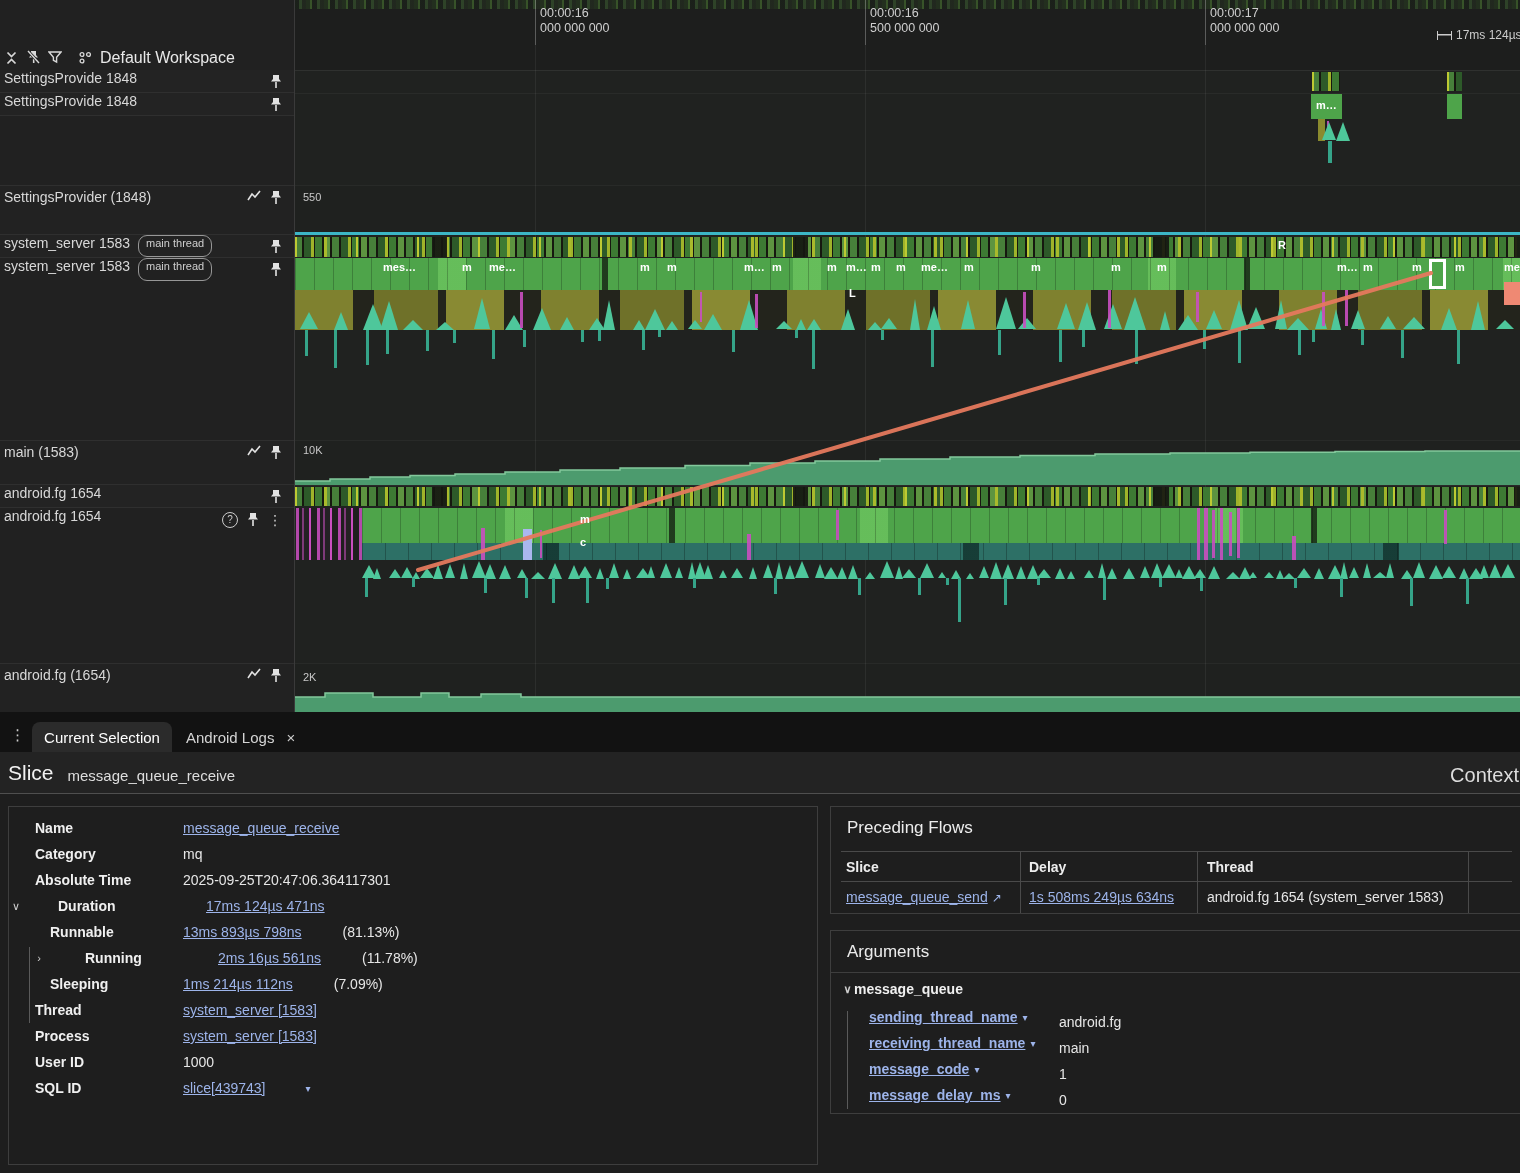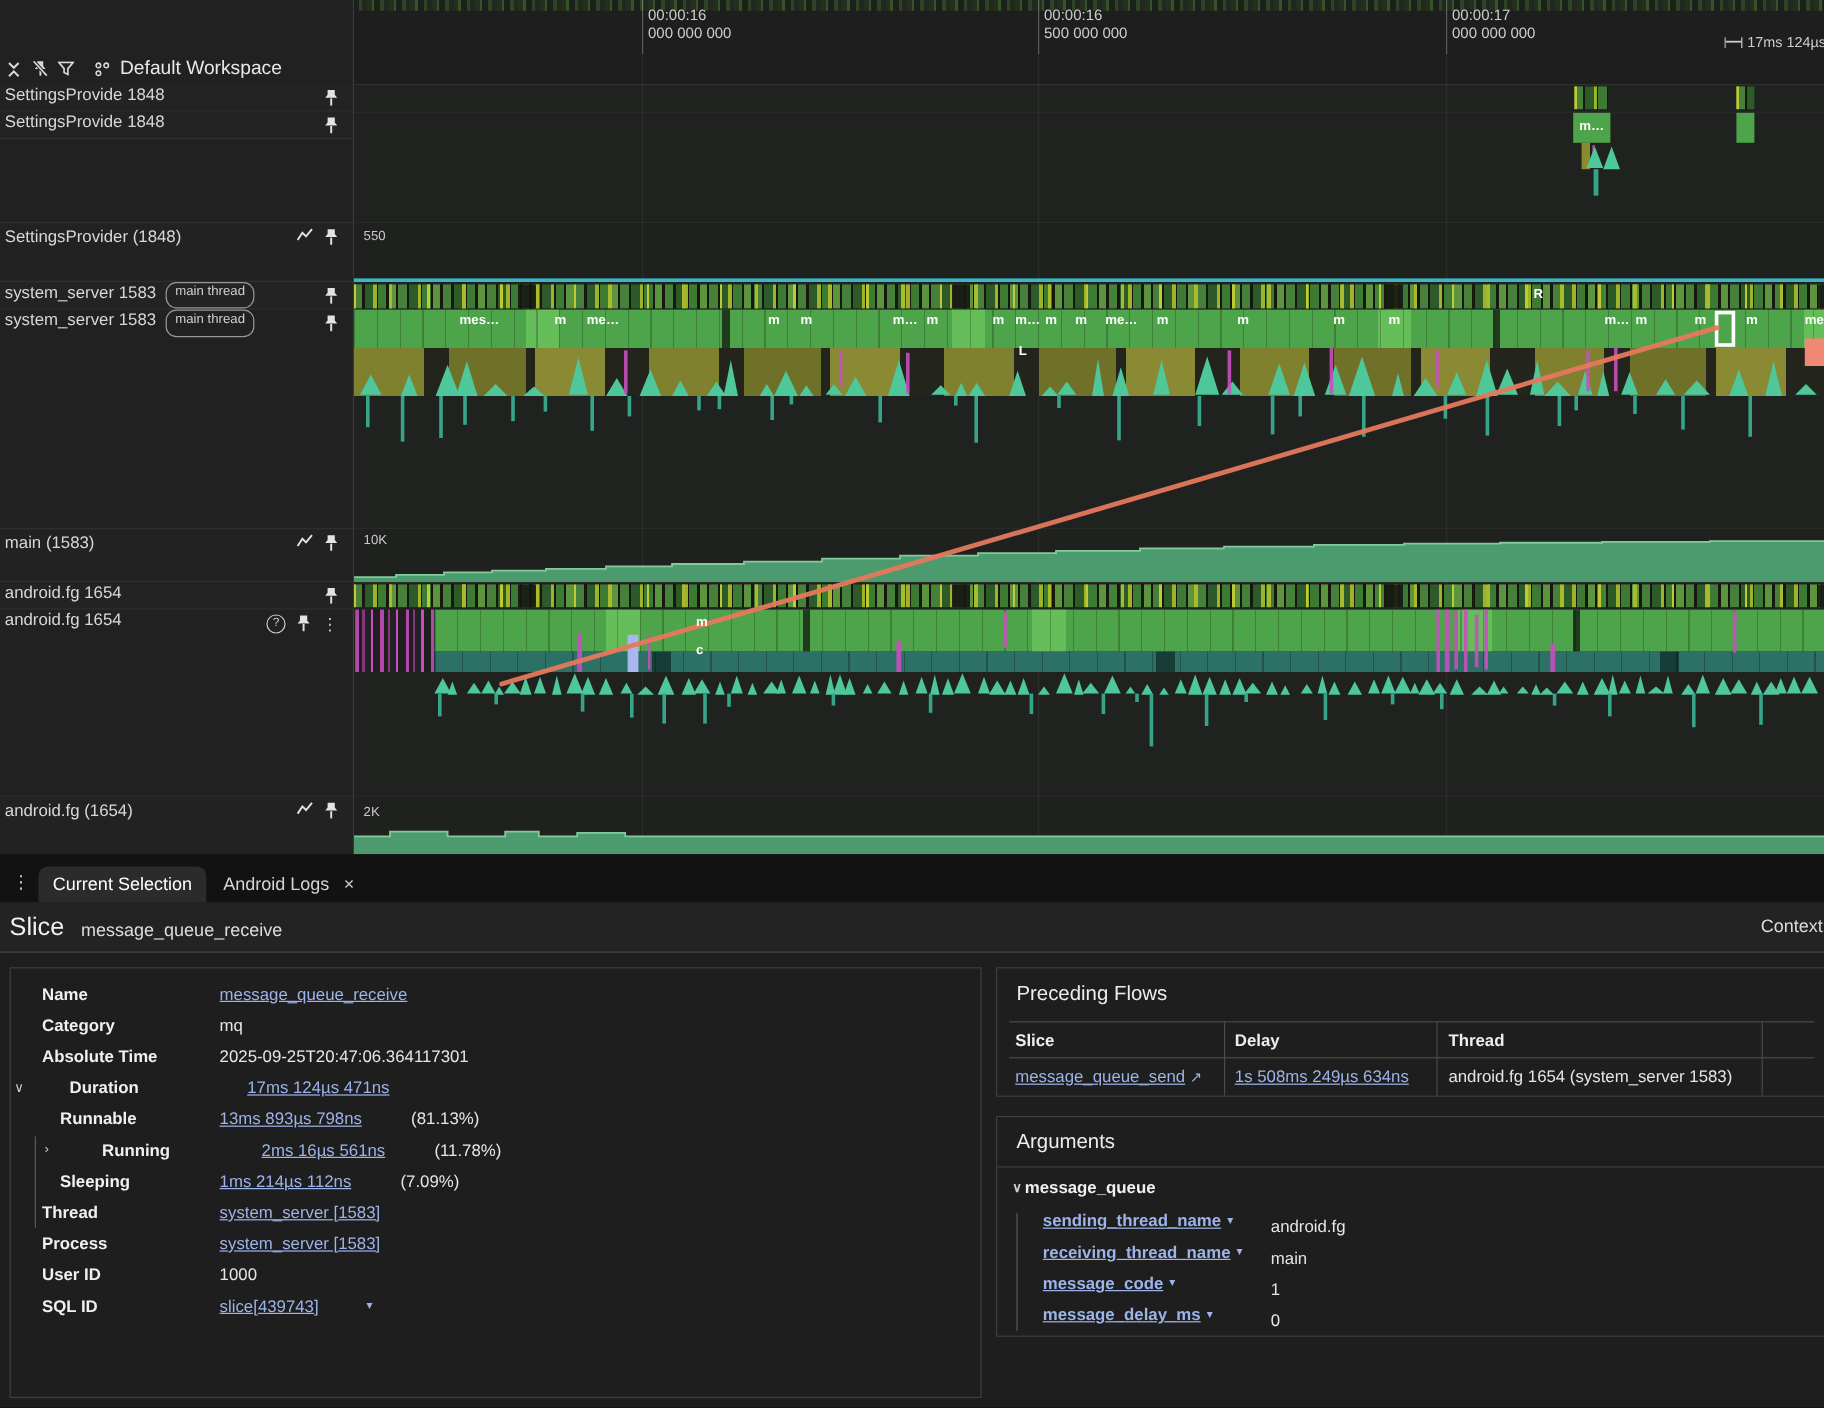--- a/index.html
+++ b/index.html
@@ -68,21 +68,21 @@
   .tab-kebab{position:absolute;left:10px;top:14px;font-size:15px;color:#ccc;}
   .tab{position:absolute;top:10px;height:30px;display:flex;align-items:center;font-size:15px;box-sizing:border-box;}
   .tab.active{left:32px;width:140px;justify-content:center;background:#2b2b2b;border-radius:8px 8px 0 0;color:#fff;}
   .tab.inactive{left:172px;padding:0 14px;color:#d4d4d4;}
   .tab-close{margin-left:12px;font-size:15px;color:#ccc;}
 
   
   .selheader{left:0;top:752px;width:1520px;height:42px;background:#232323;border-bottom:1px solid #4f4f4f;box-sizing:border-box;display:flex;align-items:center;}
   .sel-kind{font-size:21px;color:#f2f2f2;margin-left:8px;}
   .sel-title{font-size:15px;color:#ddd;margin-left:14px;margin-top:5px;}
-  .sel-context{position:absolute;right:1px;top:764px;font-size:15px;color:#ddd;}
+  .sel-context{position:absolute;right:1px;top:764px;font-size:20px;color:#ddd;}
 
   
   .panels-bg{left:0;top:794px;width:1520px;height:379px;background:#1e1e1e;}
   .panel{background:#1e1e1e;border:1px solid #3e3e3e;box-sizing:border-box;}
   .panel-title{font-size:17px;color:#ececec;padding:11px 16px 10px 16px;border-bottom:1px solid #3e3e3e;}
   .pcontent{position:relative;}
   .drow{display:flex;height:26px;align-items:center;font-size:14px;gap:35px;}
   .dlabel{font-weight:bold;color:#f0f0f0;white-space:nowrap;}
   .link{color:#9db4ea;text-decoration:underline;cursor:pointer;white-space:nowrap;}
   .plain{color:#e6e6e6;white-space:nowrap;}

